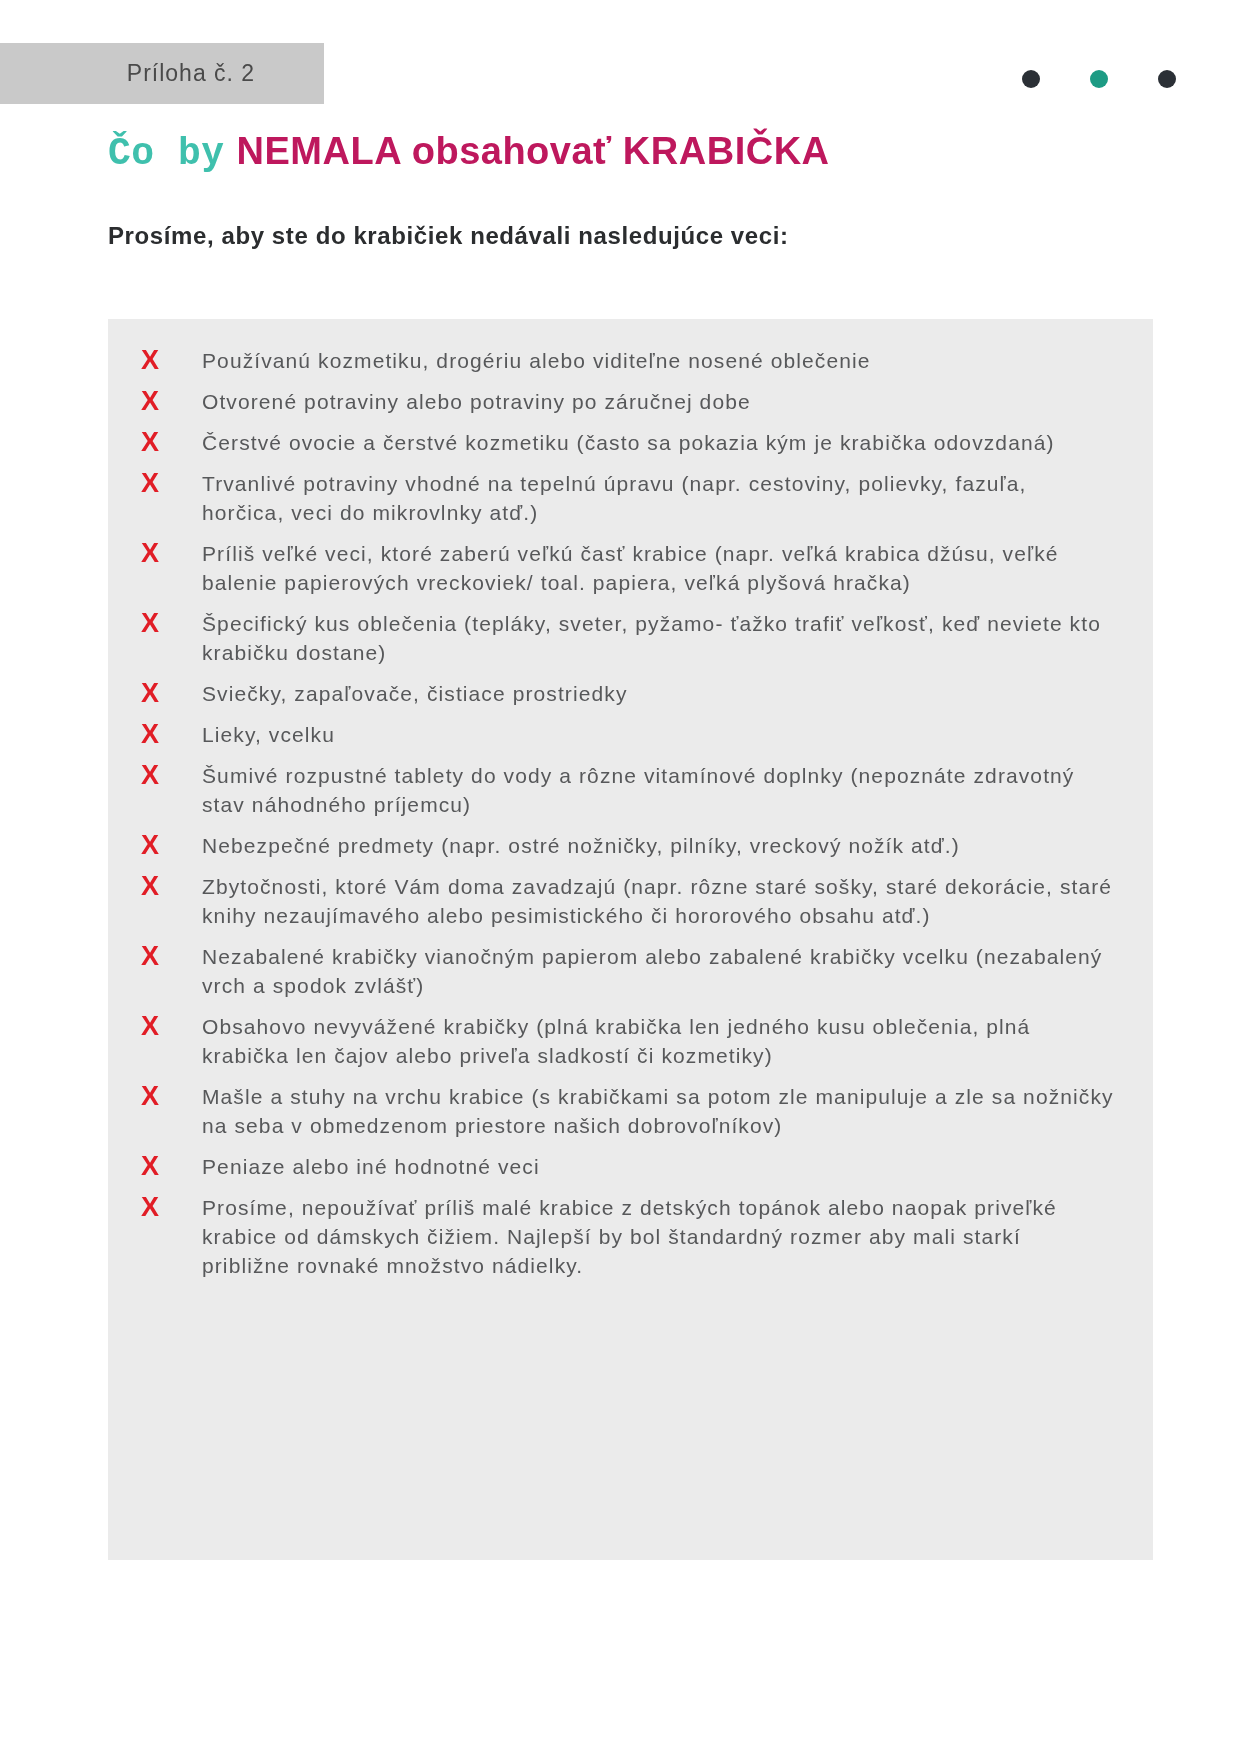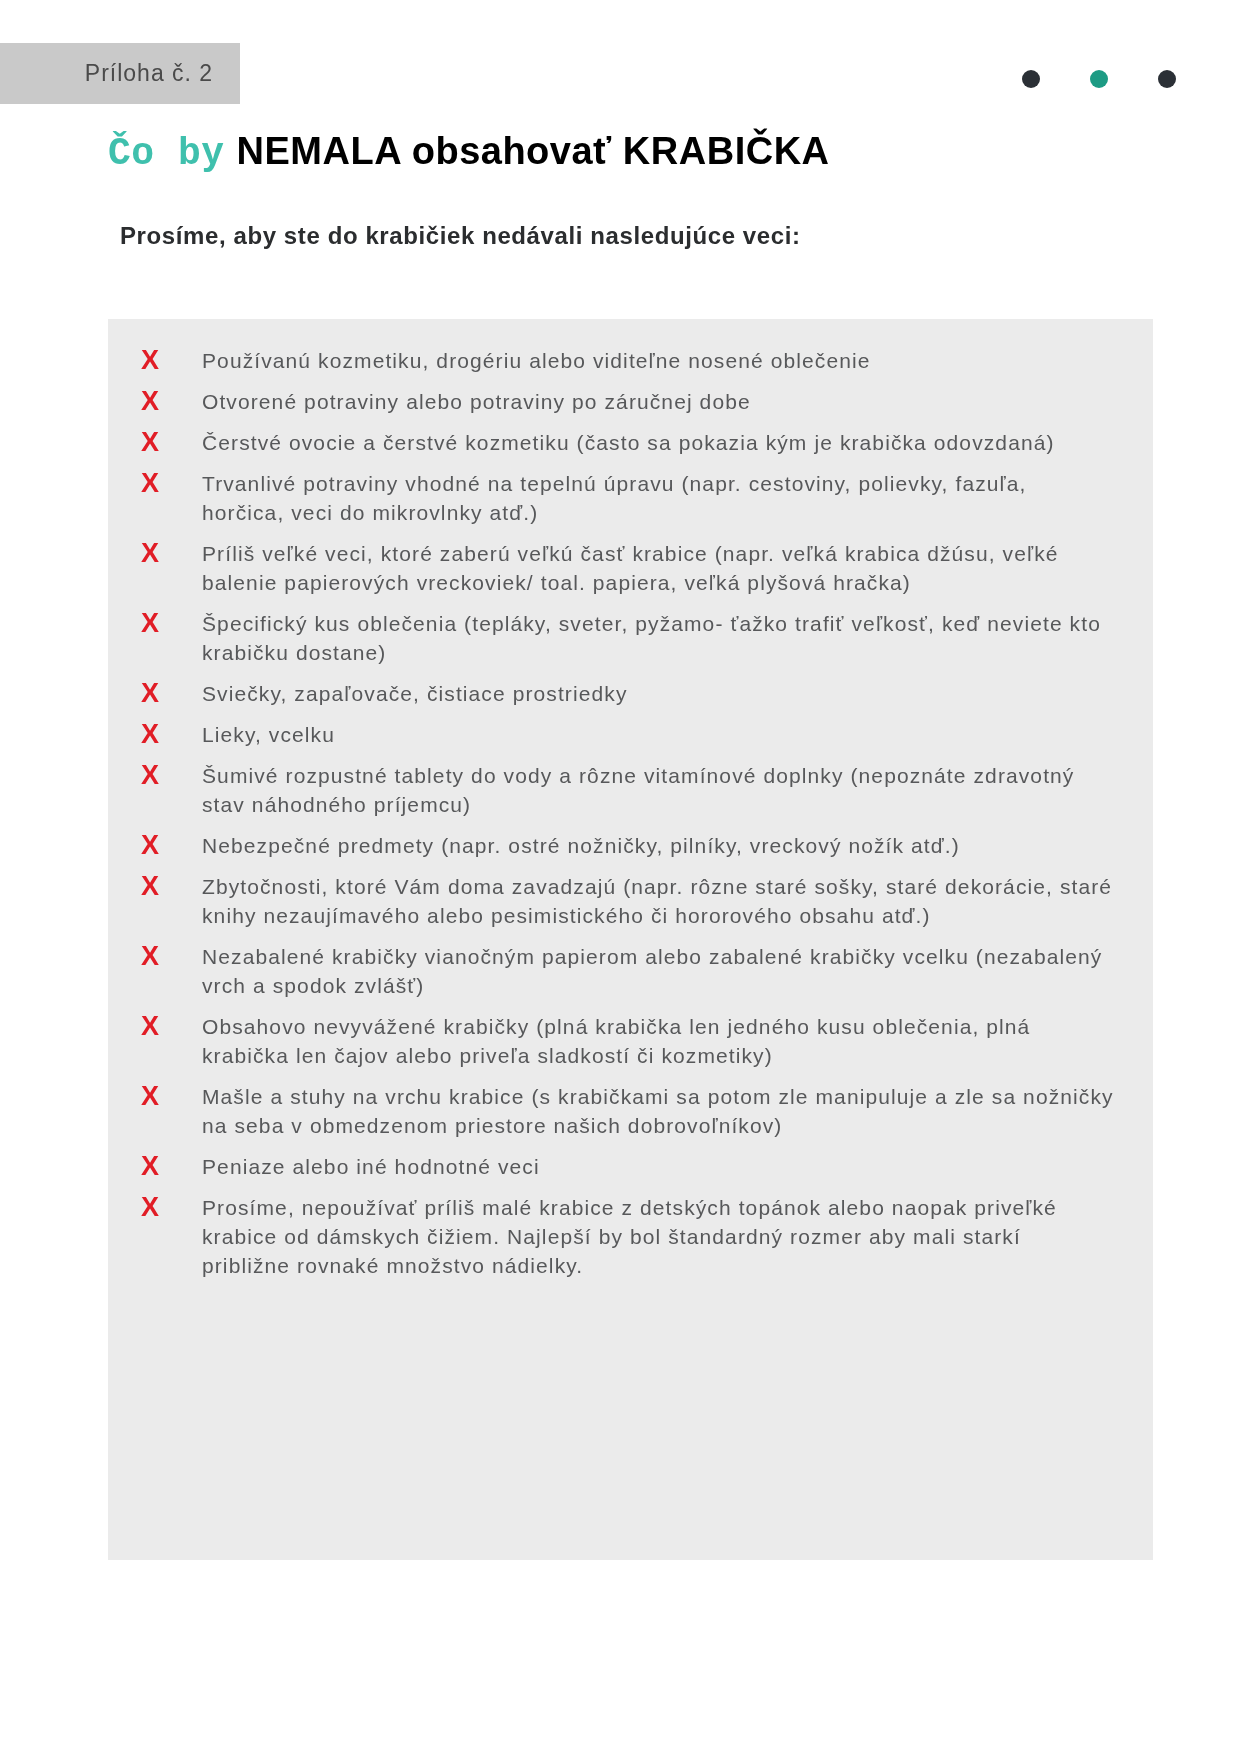--- a/index.html
+++ b/index.html
@@ -9,21 +9,21 @@
     font-family: "Liberation Sans", sans-serif;
     position: relative;
     overflow: hidden;
   }
   .page { position: absolute; inset: 0; }
 
   
   .attachment-label {
     position: absolute;
     left: 0; top: 43px;
-    width: 240px; height: 61px;
+    width: 324px; height: 61px;
     background: #c9c9c9;
     display: flex; align-items: center; justify-content: center;
     padding-left: 58px; box-sizing: border-box;
     font-size: 23px; color: #4a4a4a; letter-spacing: 1px;
   }
 
   
   .dots {
     position: absolute;
     top: 70px; right: 64px;
@@ -41,21 +41,20 @@
   }
   .title .t1 { margin-right: 12px; font-family: Liberation Mono, monospace; }
 
   
   .subtitle {
     position: absolute;
     left: 108px; top: 222px;
     font-size: 24px; font-weight: bold;
     color: #2b2d2f; letter-spacing: 0.6px;
     white-space: nowrap;
-    margin-left: 12px;
   }
 
   
   .content-box {
     position: absolute;
     left: 108px; top: 319px;
     width: 1045px; height: 1241px;
     background: #ebebeb;
     box-sizing: border-box;
     padding-top: 27px;
@@ -90,21 +89,21 @@
 
   <div class="attachment-label">Príloha č. 2</div>
 
   <div class="dots" id="dots">
       <span class="dot" style="background: rgb(43, 48, 54);"></span>
       <span class="dot" style="background: rgb(29, 155, 132);"></span>
       <span class="dot" style="background: rgb(43, 48, 54);"></span>
     </div>
 
   <h1 class="title">
-    <span class="t1" id="title-part1" style="color: rgb(63, 192, 173);">Čo by</span><span class="t2" id="title-part2" style="color: #000000;">NEMALA obsahovať KRABIČKA</span>
+    <span class="t1" id="title-part1" style="color: rgb(63, 192, 173);">Čo by</span><span class="t2" id="title-part2" style="color: #be185d;">NEMALA obsahovať KRABIČKA</span>
   </h1>
 
   <div class="subtitle">Prosíme, aby ste do krabičiek nedávali nasledujúce veci:</div>
 
   <div class="content-box">
     <div id="list">
         <div class="item">
           <span class="x-mark" style="color: rgb(225, 29, 38);">X</span>
           <span class="item-text">Používanú kozmetiku, drogériu alebo viditeľne nosené oblečenie</span>
         </div>

